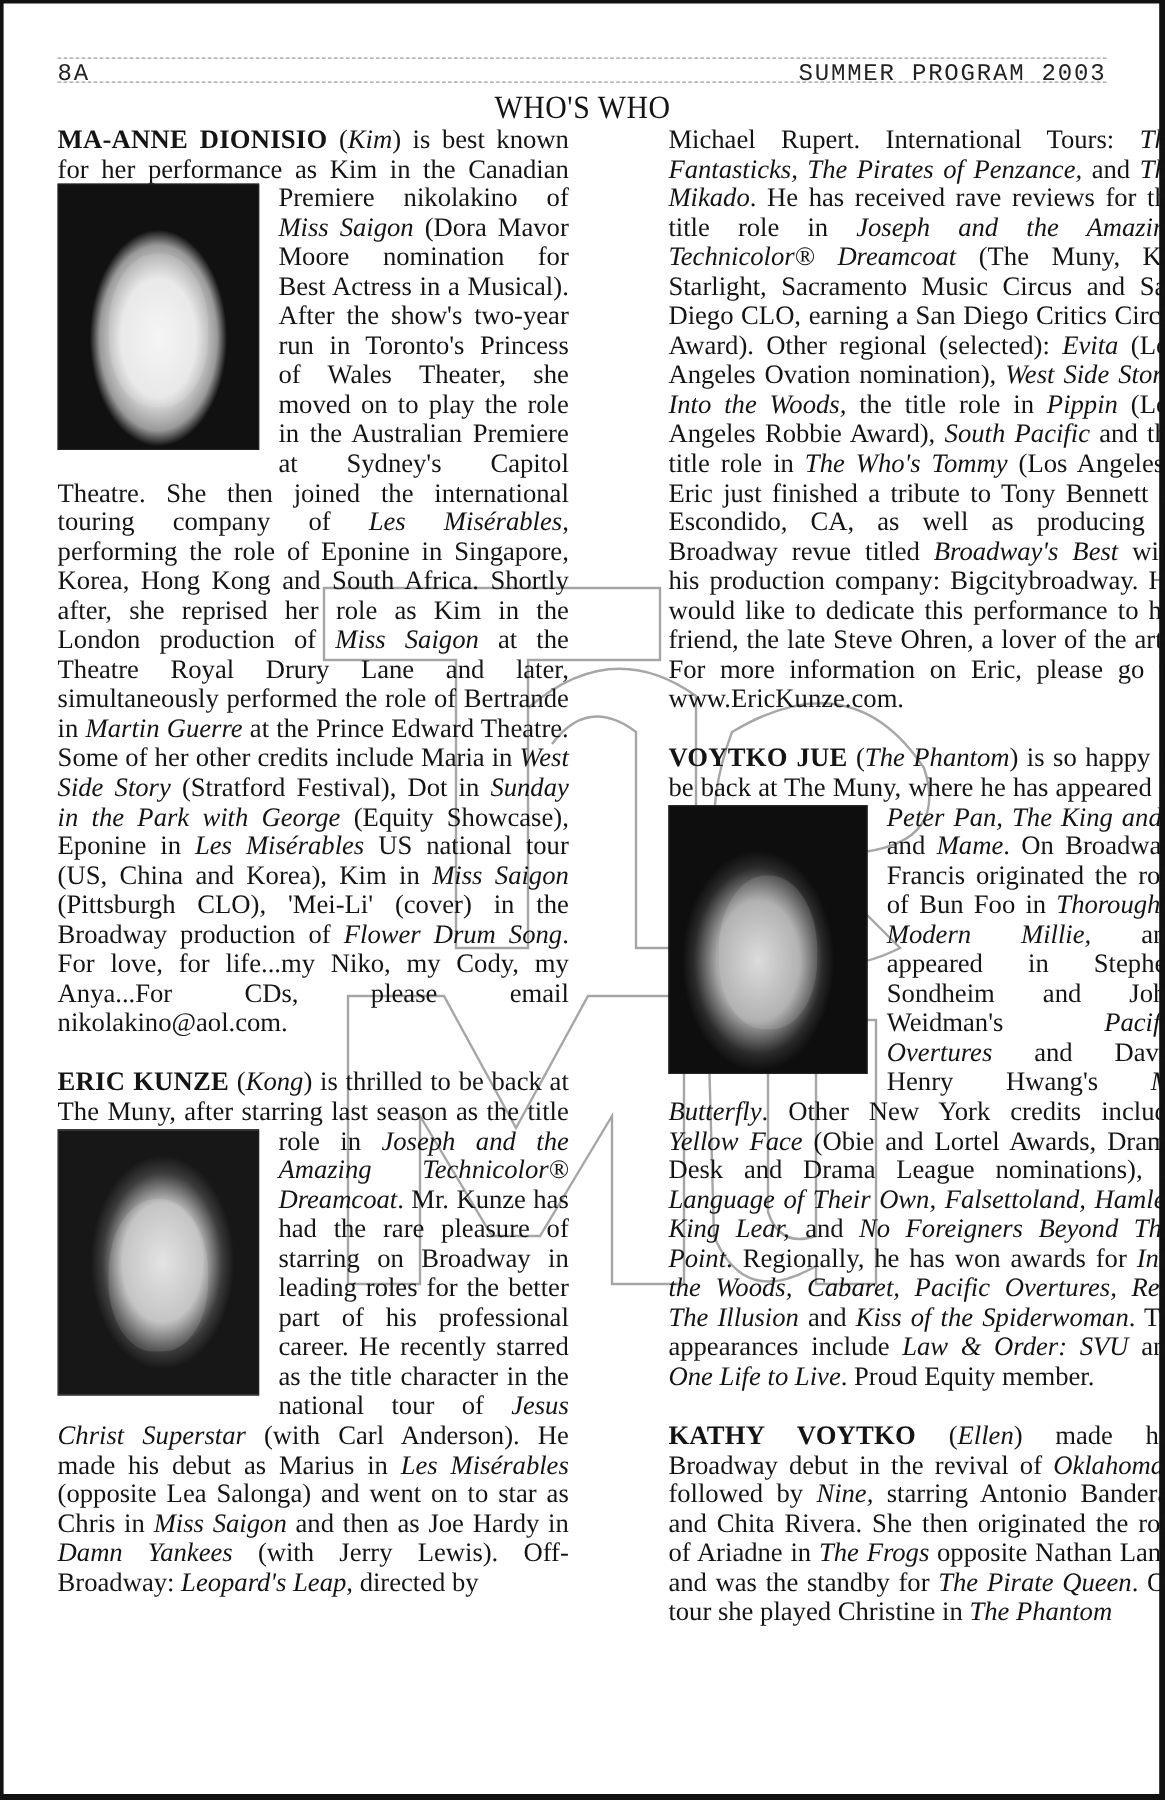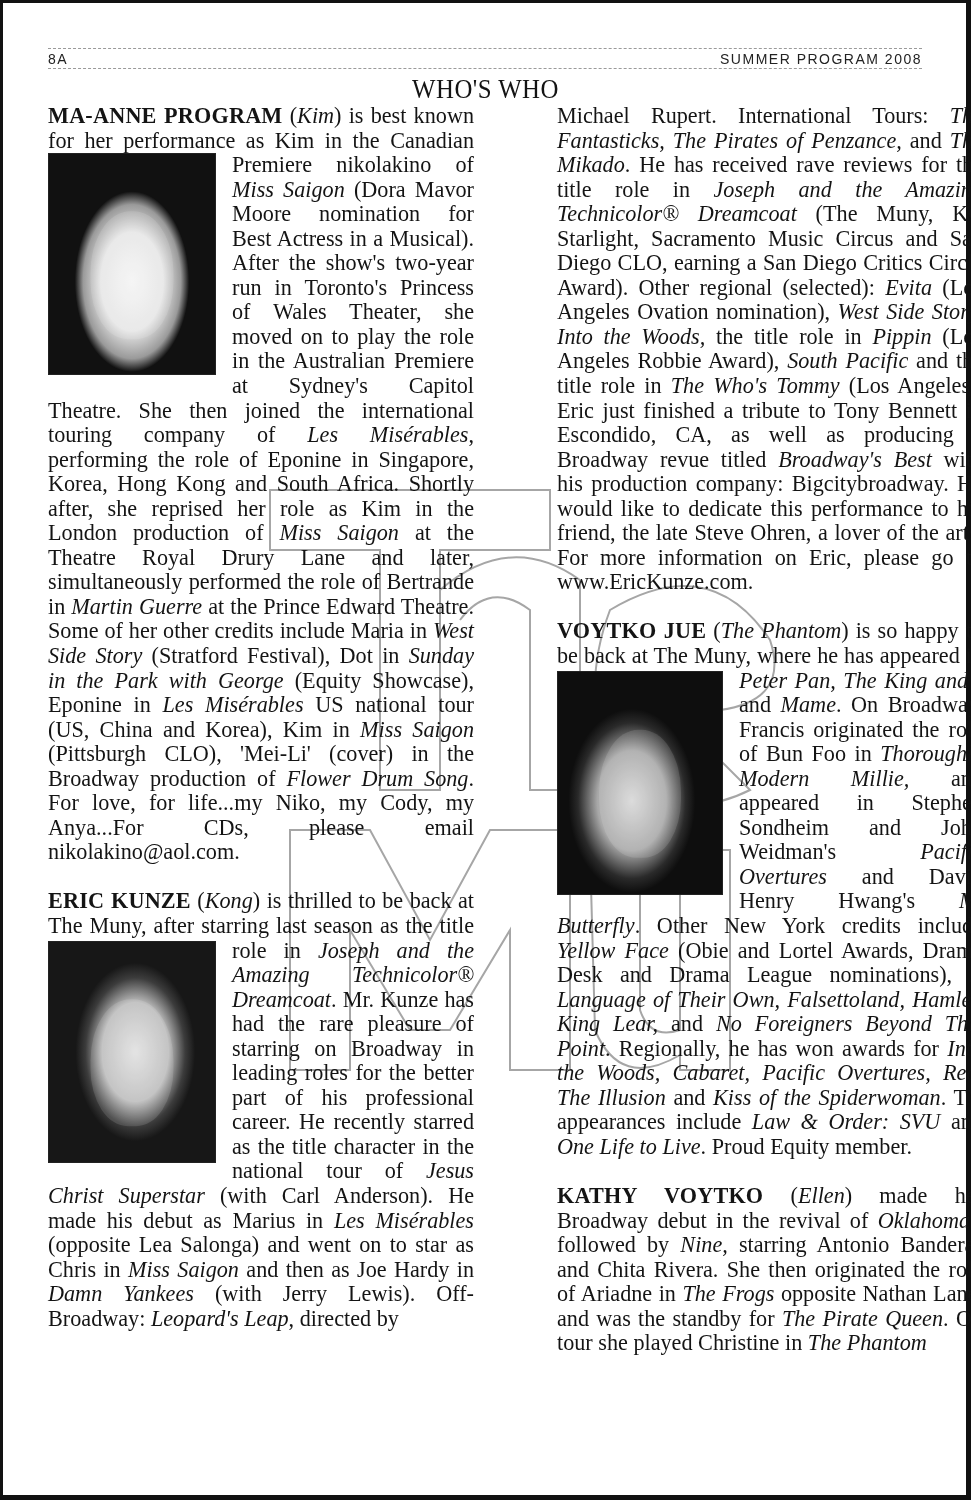--- a/index.html
+++ b/index.html
@@ -7,22 +7,22 @@
     width: 971px; height: 1500px; position: relative; overflow: hidden;
     background: #ffffff; color: #141414;
     font-family: "DejaVu Serif", "Liberation Serif", serif;
   }
   .frame {
     position: absolute; left: 0; top: 0; width: 971px; height: 1500px;
     box-sizing: border-box; border: 3px solid #111; border-right-width: 5px; border-bottom-width: 5px;
   }
   .rule { position: absolute; left: 48px; width: 874px; height: 0; border-top: 1px dashed #9a9a9a; }
   .folio {
-    position: absolute; top: 51px; font-family: Liberation Sans, sans-serif;
-    font-size: 14px; letter-spacing: 1.5px; color: #222;
+    position: absolute; top: 51px; font-family: Liberation Mono, monospace;
+    font-size: 20px; letter-spacing: 1.5px; color: #222;
   }
   .section-title {
     position: absolute; top: 74px; left: 0; width: 971px; text-align: center;
     font-family: "Liberation Serif", serif; font-size: 27px; letter-spacing: 0.5px; transform: scaleX(0.92);
   }
   .col {
     position: absolute; top: 104px; width: 426px;
     font-family: "Liberation Serif", serif; font-size: 22.2px; line-height: 24.55px;
     text-align: justify; hyphens: none;
   }
@@ -46,35 +46,35 @@
     position: absolute; left: 250px; top: 470px; width: 560px; height: 620px; pointer-events: none;
   }
 </style>
 </head>
 <body>
 
 <div class="frame"></div>
 
 <div class="rule" style="top:48px"></div>
 <div class="folio" style="left:48px">8A</div>
-<div class="folio" style="right:49px">SUMMER PROGRAM 2008</div>
+<div class="folio" style="right:49px">SUMMER PROGRAM 2003</div>
 <div class="rule" style="top:68px"></div>
 <div class="section-title">WHO'S WHO</div>
 
 <svg class="watermark" viewBox="0 0 560 620" fill="none" stroke="#a6a6a6" stroke-width="2">
   <path d="M20 80 L20 20 L300 20 L300 80 L190 80 L190 320 L130 320 L130 80 Z"></path>
   <path d="M190 120 Q260 60 330 110 L330 320 L280 320 L280 140 Q240 110 210 150"></path>
   <path d="M360 140 Q460 80 520 170 Q540 230 470 240 L390 240 Q400 300 470 290 L500 320 Q420 360 360 290 Q330 220 360 140 Z"></path>
   <path d="M40 360 L120 360 L180 470 L240 360 L320 360 L320 600 L260 600 L260 460 L200 560 L160 560 L100 460 L100 600 L40 600 Z"></path>
   <path d="M340 380 L390 380 L390 540 Q400 570 430 560 L430 380 L480 380 L480 600 L430 600 L430 585 Q370 620 345 560 Z"></path>
 </svg>
 
 <div class="col left">
   <p>
-    <span class="name">MA-ANNE PROGRAM</span>
+    <span class="name">MA-ANNE DIONISIO</span>
     (<em>Kim</em>)<span> is best known for her performance as Kim in the Canadian Premiere nikolakino of </span>
     <span class="photo kim" style="margin-top:0">
         <span class="face-shape"></span>
       </span><em>Miss Saigon</em><span> (Dora Mavor Moore nomination for Best Actress in a Musical). After the show's two-year run in Toronto's Princess of Wales Theater, she moved on to play the role in the Australian Premiere at Sydney's Capitol Theatre. She then joined the international touring company of </span><em>Les Misérables</em><span>, performing the role of Eponine in Singapore, Korea, Hong Kong and South Africa. Shortly after, she reprised her role as Kim in the London production of </span><em>Miss Saigon</em><span> at the Theatre Royal Drury Lane and later, simultaneously performed the role of Bertrande in </span><em>Martin Guerre</em><span> at the Prince Edward Theatre. Some of her other credits include Maria in </span><em>West Side Story</em><span> (Stratford Festival), Dot in </span><em>Sunday in the Park with George</em><span> (Equity Showcase), Eponine in </span><em>Les Misérables</em><span> US national tour (US, China and Korea), Kim in </span><em>Miss Saigon</em><span> (Pittsburgh CLO), 'Mei-Li' (cover) in the Broadway production of </span><em>Flower Drum Song</em><span>. For love, for life...my Niko, my Cody, my Anya...For CDs, please email nikolakino@aol.com.</span>
   </p>
   <p>
     <span class="name">ERIC KUNZE</span>
     (<em>Kong</em>)<span> is thrilled to be back at The Muny, after starring last season as the title role in </span>
     <span class="photo eric">
         <span class="face-shape"></span>

